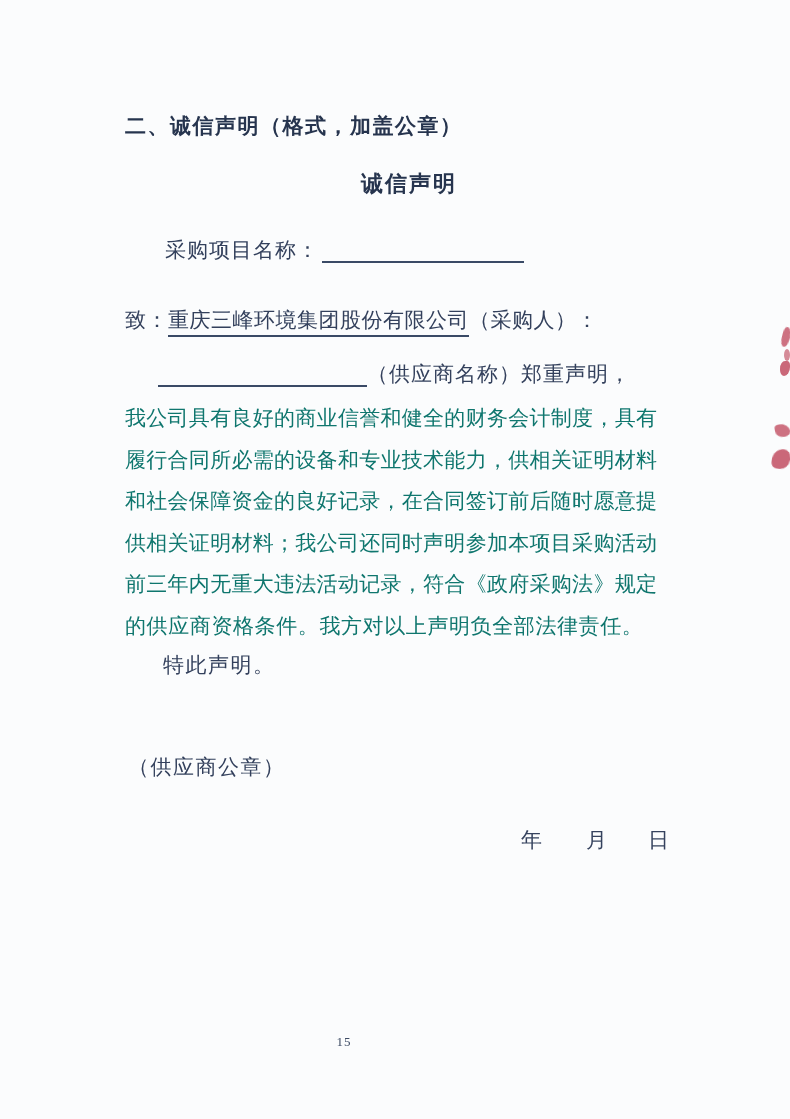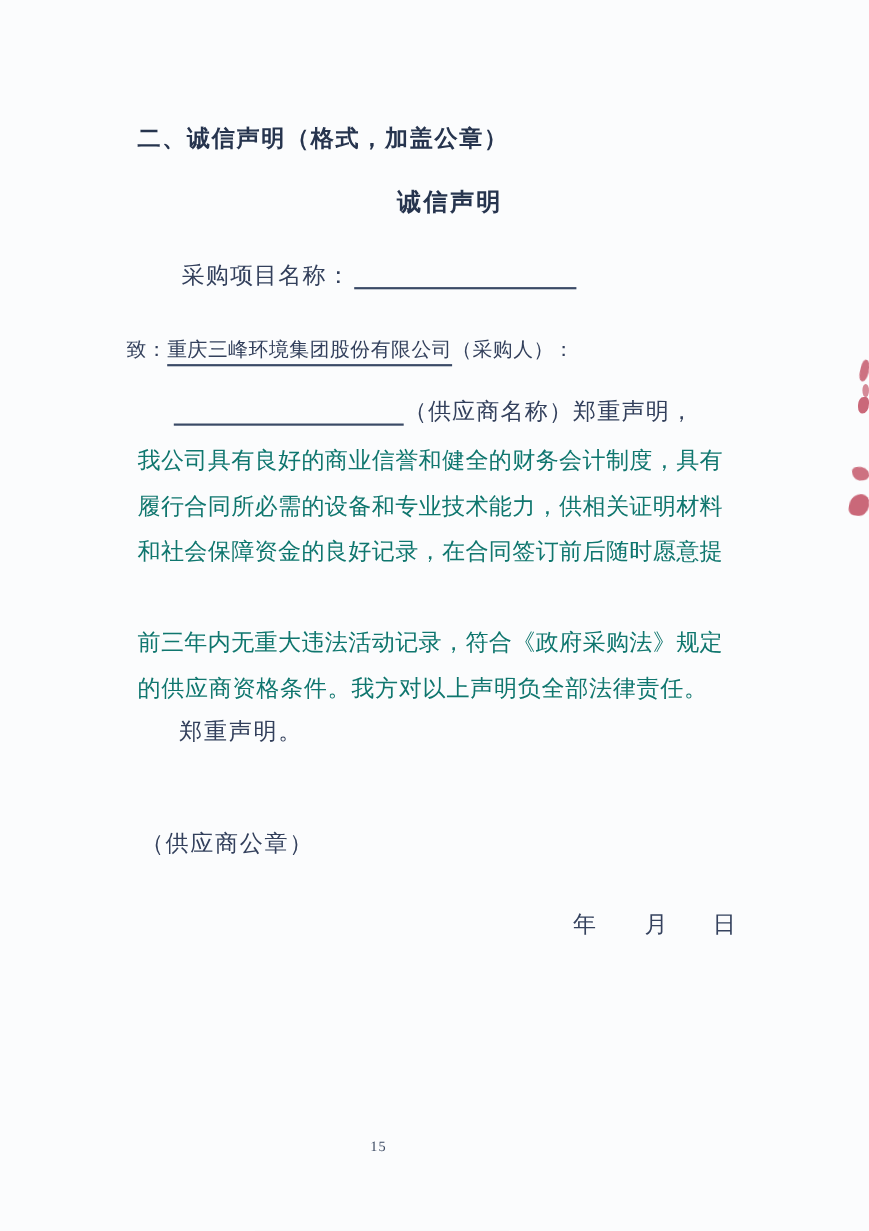--- a/index.html
+++ b/index.html
@@ -31,21 +31,21 @@
 
   .project-row { left:125px; top:236px; font-size:21px; letter-spacing:1px;margin-left:40px; }
   .blank-underline {
     display:inline-block;
     border-bottom:2px solid #3a4a66;
     height:20px;
     vertical-align:-6px;
   }
   .project-blank { width:202px; margin-left:3px; }
 
-  .addressee-row { left:115px; top:306px; font-size:18px; letter-spacing:0.5px; }
+  .addressee-row { left:125px; top:306px; font-size:21px; letter-spacing:0.5px; }
   .company-underlined { border-bottom:2px solid #3a4a66; padding-bottom:3px; }
 
   .body-line1 { left:125px; top:360px; font-size:21px; letter-spacing:1px; }
   .supplier-blank { width:209px; margin-left:33px; }
 
   .body-line {
     left:125px; width:532px; height:30px;
     font-size:21px;
     color:#0f766e;
   }
@@ -92,24 +92,25 @@
     <span>致：</span><span class="company-underlined">重庆三峰环境集团股份有限公司</span><span>（采购人）：</span>
   </div>
 
   <div class="abs body-line1">
     <span class="blank-underline supplier-blank"></span><span>（供应商名称）郑重声明，</span>
   </div>
 
   <div class="abs body-line justify-full" style="top:404px">我公司具有良好的商业信誉和健全的财务会计制度，具有</div>
   <div class="abs body-line justify-full" style="top:446px">履行合同所必需的设备和专业技术能力，供相关证明材料</div>
   <div class="abs body-line justify-full" style="top:487px">和社会保障资金的良好记录，在合同签订前后随时愿意提</div>
+  <div class="abs body-line justify-full" style="top:529px">供相关证明材料；我公司还同时声明参加本项目采购活动</div>
   <div class="abs body-line justify-full" style="top:570px">前三年内无重大违法活动记录，符合《政府采购法》规定</div>
   <div class="abs body-line last-line" style="top:612px">的供应商资格条件。我方对以上声明负全部法律责任。</div>
 
-  <div class="abs closing-line">郑重声明。</div>
+  <div class="abs closing-line">特此声明。</div>
 
   <div class="abs seal-note">（供应商公章）</div>
 
   <div class="abs date-row">
     <span class="date-year">年</span>
     <span class="date-month">月</span>
     <span class="date-day">日</span>
   </div>
 
   <div class="abs page-number">15</div>

